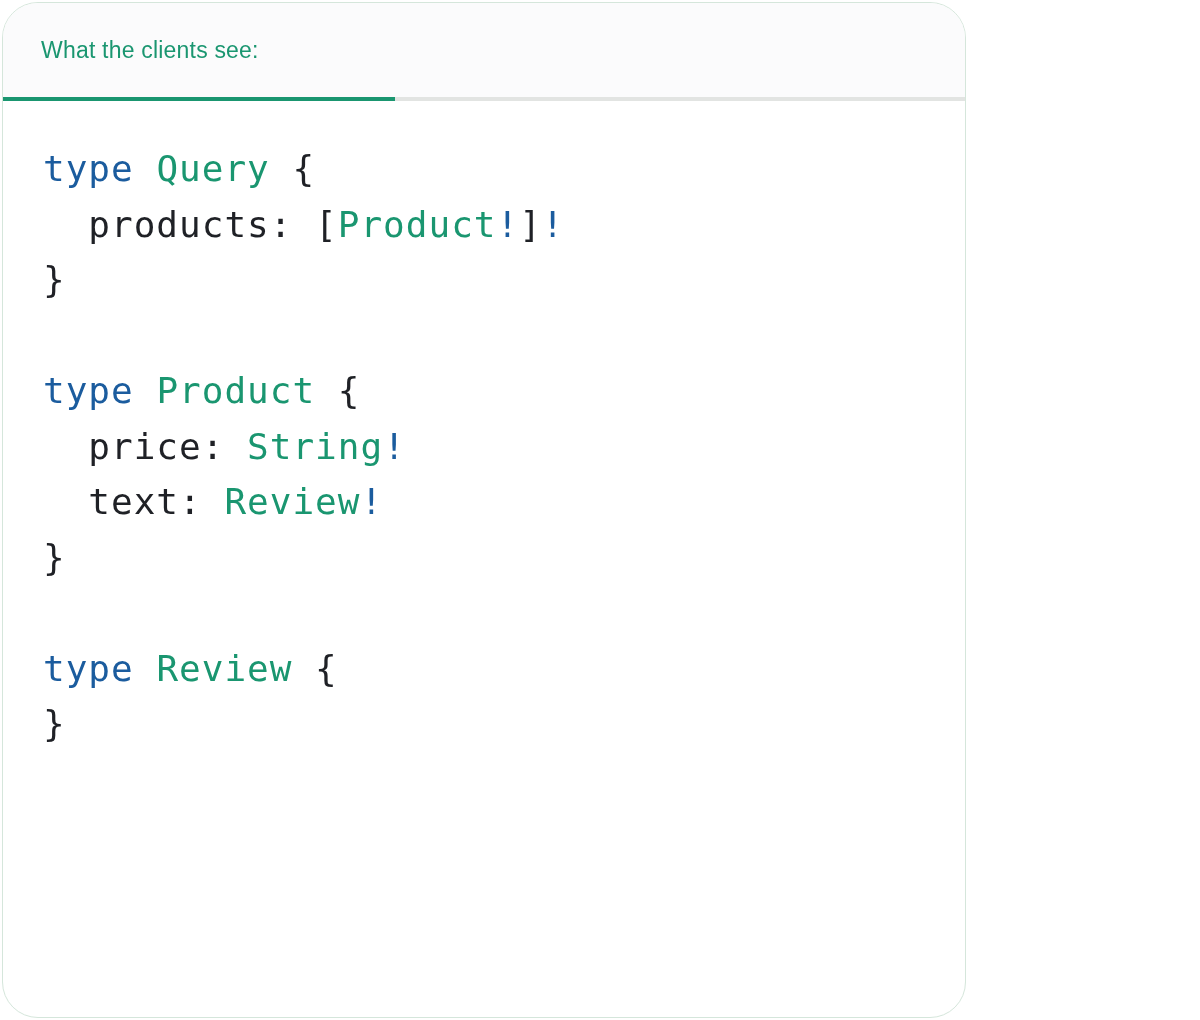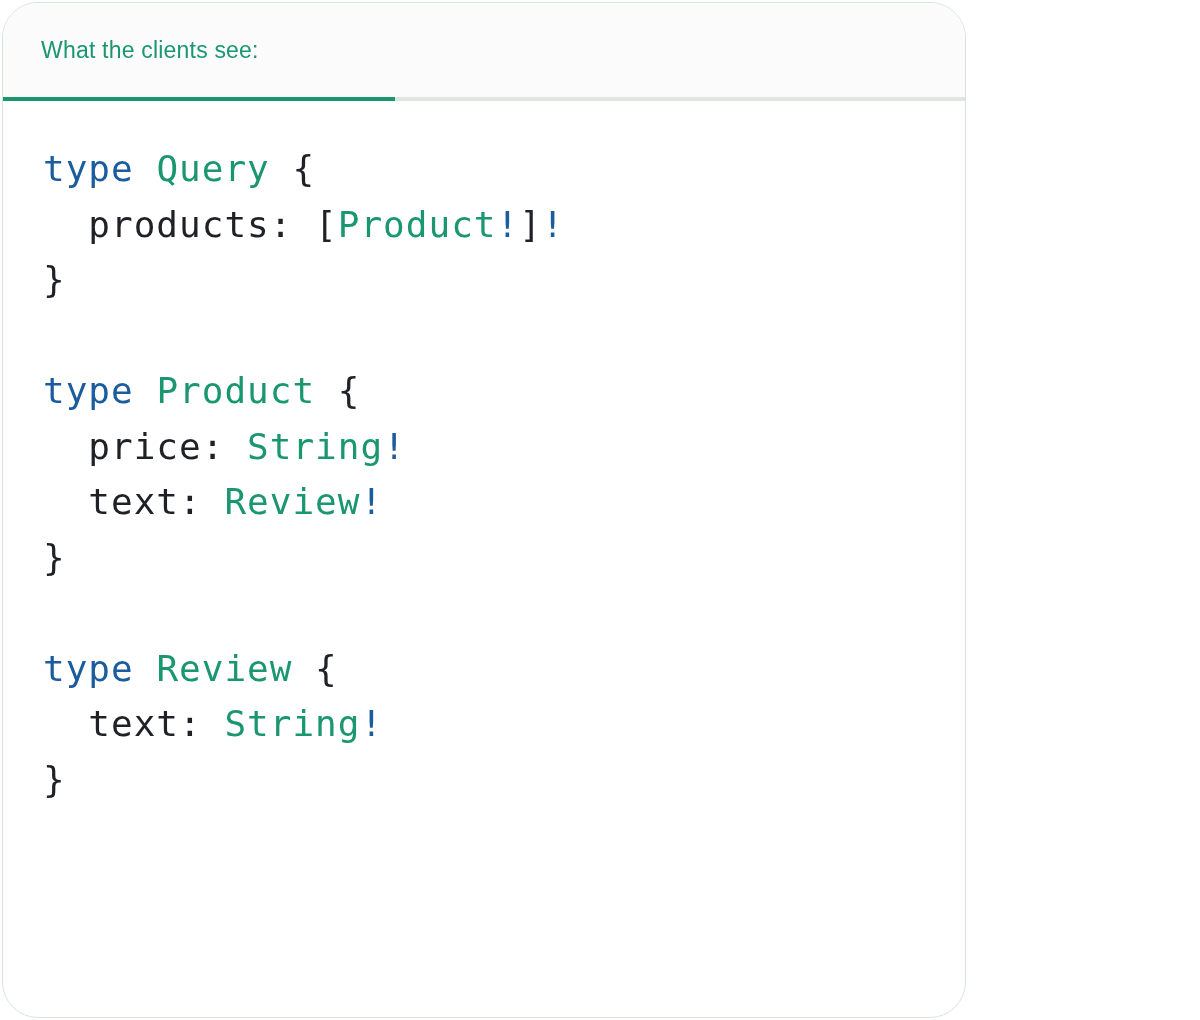--- a/index.html
+++ b/index.html
@@ -93,17 +93,16 @@
         <div class="code-line"><span class="tok-kw">type</span><span class="tok-pl"> </span><span class="tok-ty">Query</span><span class="tok-pl"> {</span></div>
         <div class="code-line"><span class="tok-pl">  products: [</span><span class="tok-ty">Product</span><span class="tok-bg">!</span><span class="tok-pl">]</span><span class="tok-bg">!</span></div>
         <div class="code-line"><span class="tok-pl">}</span></div>
         <div class="code-line"></div>
         <div class="code-line"><span class="tok-kw">type</span><span class="tok-pl"> </span><span class="tok-ty">Product</span><span class="tok-pl"> {</span></div>
         <div class="code-line"><span class="tok-pl">  price: </span><span class="tok-ty">String</span><span class="tok-bg">!</span></div>
         <div class="code-line"><span class="tok-pl">  text: </span><span class="tok-ty">Review</span><span class="tok-bg">!</span></div>
         <div class="code-line"><span class="tok-pl">}</span></div>
         <div class="code-line"></div>
         <div class="code-line"><span class="tok-kw">type</span><span class="tok-pl"> </span><span class="tok-ty">Review</span><span class="tok-pl"> {</span></div>
-        <div class="code-line"><span class="tok-pl">  text: </span><span class="tok-ty">String</span><span class="tok-bg">!</span></div>
         <div class="code-line"><span class="tok-pl">}</span></div>
       </div>
   </div>
 </div>
 
 </body></html>

